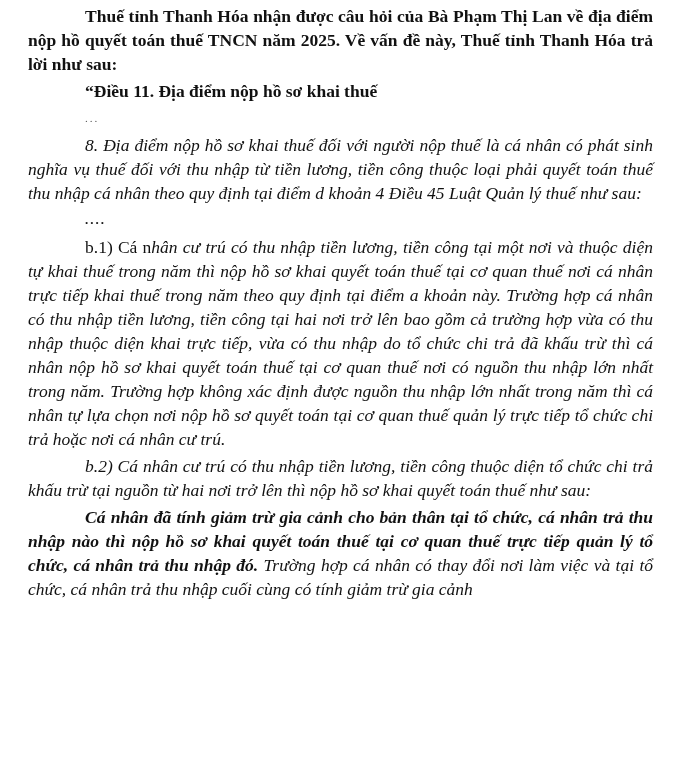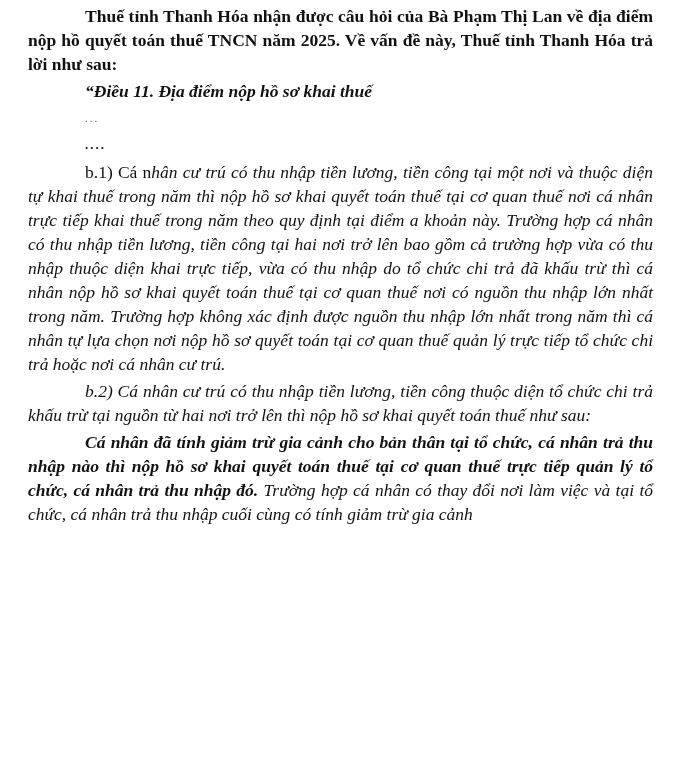--- a/index.html
+++ b/index.html
@@ -24,21 +24,20 @@
   .doc p {
     margin: 0 0 3px 0;
     text-indent: 57px;
   }
   .body-text {
     font-style: normal;
     font-weight: bold;
   }
   .quote-heading {
     font-weight: bold;
-    font-style: italic;
   }
   .quote-text {
     font-style: italic;
   }
   .lead-upright {
     font-style: normal;
   }
   .bold-emph {
     font-weight: bold;
   }
@@ -63,20 +62,21 @@
 
 <div class="doc">
 
   <p class="body-text">Thuế tỉnh Thanh Hóa nhận được câu hỏi của Bà Phạm Thị Lan về địa điểm nộp hồ quyết toán thuế TNCN năm 2025. Về vấn đề này, Thuế tỉnh Thanh Hóa trả lời như sau:</p>
 
 
   <p class="quote-heading">“Điều 11. Địa điểm nộp hồ sơ khai thuế</p>
 
   <p class="dots dots-small">...</p>
 
+  <p class="quote-text">8. Địa điểm nộp hồ sơ khai thuế đối với người nộp thuế là cá nhân có phát sinh nghĩa vụ thuế đối với thu nhập từ tiền lương, tiền công thuộc loại phải quyết toán thuế thu nhập cá nhân theo quy định tại điểm d khoản 4 Điều 45 Luật Quản lý thuế như sau:</p>
 
   <p class="dots dots-bold">....</p>
 
 
   <p class="quote-text"><span class="lead-upright">b.1) Cá n</span><span>hân cư trú có thu nhập tiền lương, tiền công tại một nơi và thuộc diện tự khai thuế trong năm thì nộp hồ sơ khai quyết toán thuế tại cơ quan thuế nơi cá nhân trực tiếp khai thuế trong năm theo quy định tại điểm a khoản này. Trường hợp cá nhân có thu nhập tiền lương, tiền công tại hai nơi trở lên bao gồm cả trường hợp vừa có thu nhập thuộc diện khai trực tiếp, vừa có thu nhập do tổ chức chi trả đã khấu trừ thì cá nhân nộp hồ sơ khai quyết toán thuế tại cơ quan thuế nơi có nguồn thu nhập lớn nhất trong năm. Trường hợp không xác định được nguồn thu nhập lớn nhất trong năm thì cá nhân tự lựa chọn nơi nộp hồ sơ quyết toán tại cơ quan thuế quản lý trực tiếp tổ chức chi trả hoặc nơi cá nhân cư trú.</span></p>
 
   <p class="quote-text">b.2) Cá nhân cư trú có thu nhập tiền lương, tiền công thuộc diện tổ chức chi trả khấu trừ tại nguồn từ hai nơi trở lên thì nộp hồ sơ khai quyết toán thuế như sau:</p>
 
   <p class="quote-text"><span class="bold-emph">Cá nhân đã tính giảm trừ gia cảnh cho bản thân tại tổ chức, cá nhân trả thu nhập nào thì nộp hồ sơ khai quyết toán thuế tại cơ quan thuế trực tiếp quản lý tổ chức, cá nhân trả thu nhập đó.</span><span> Trường hợp cá nhân có thay đổi nơi làm việc và tại tổ chức, cá nhân trả thu nhập cuối cùng có tính giảm trừ gia cảnh</span></p>
 

